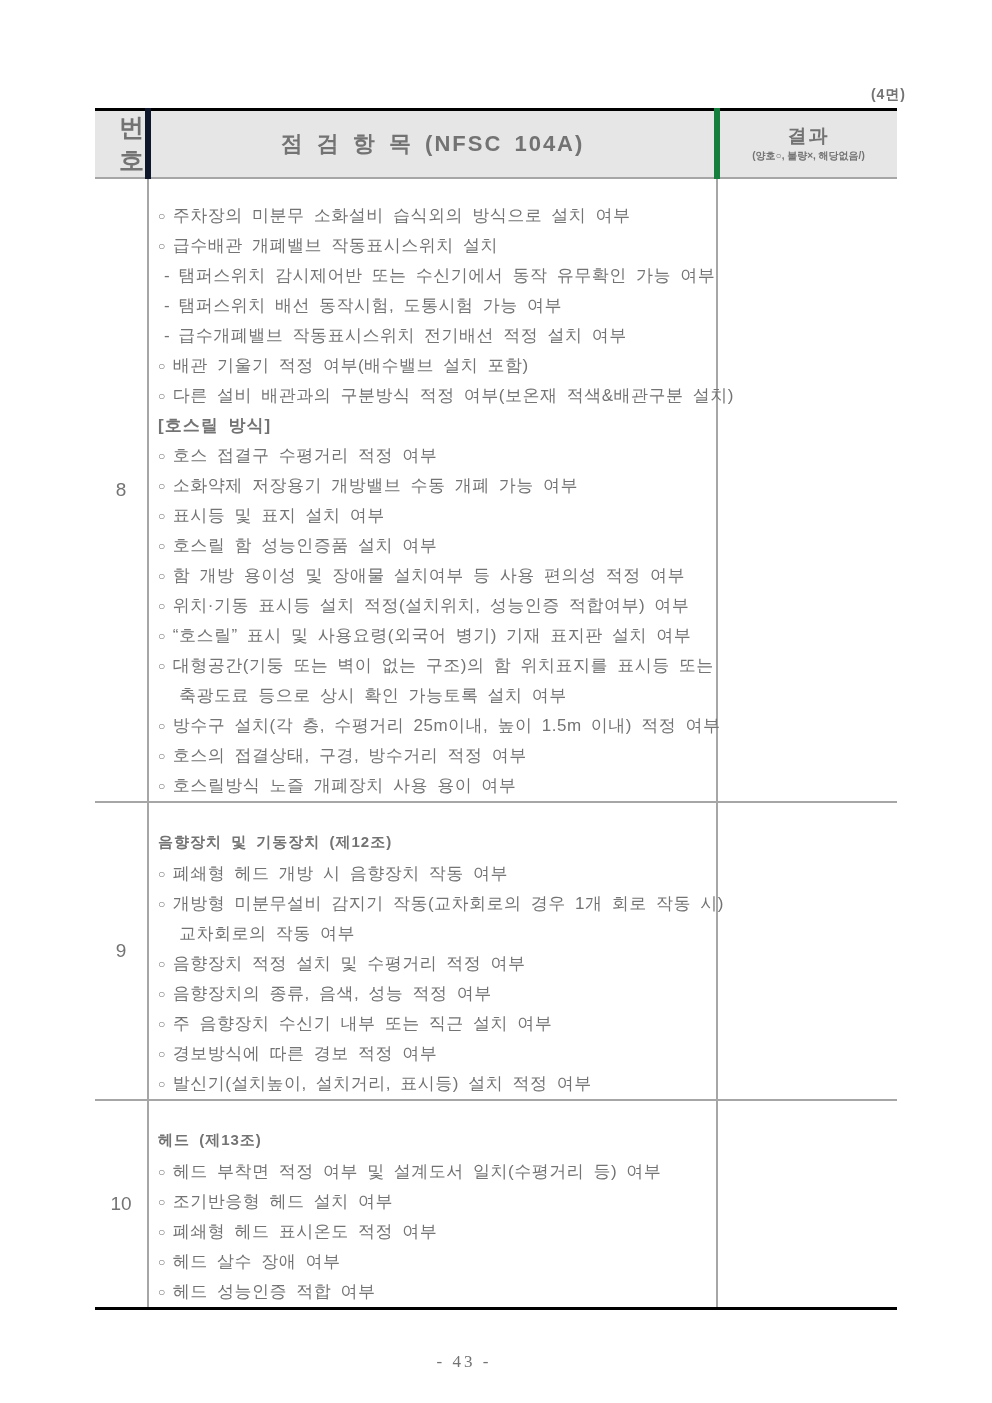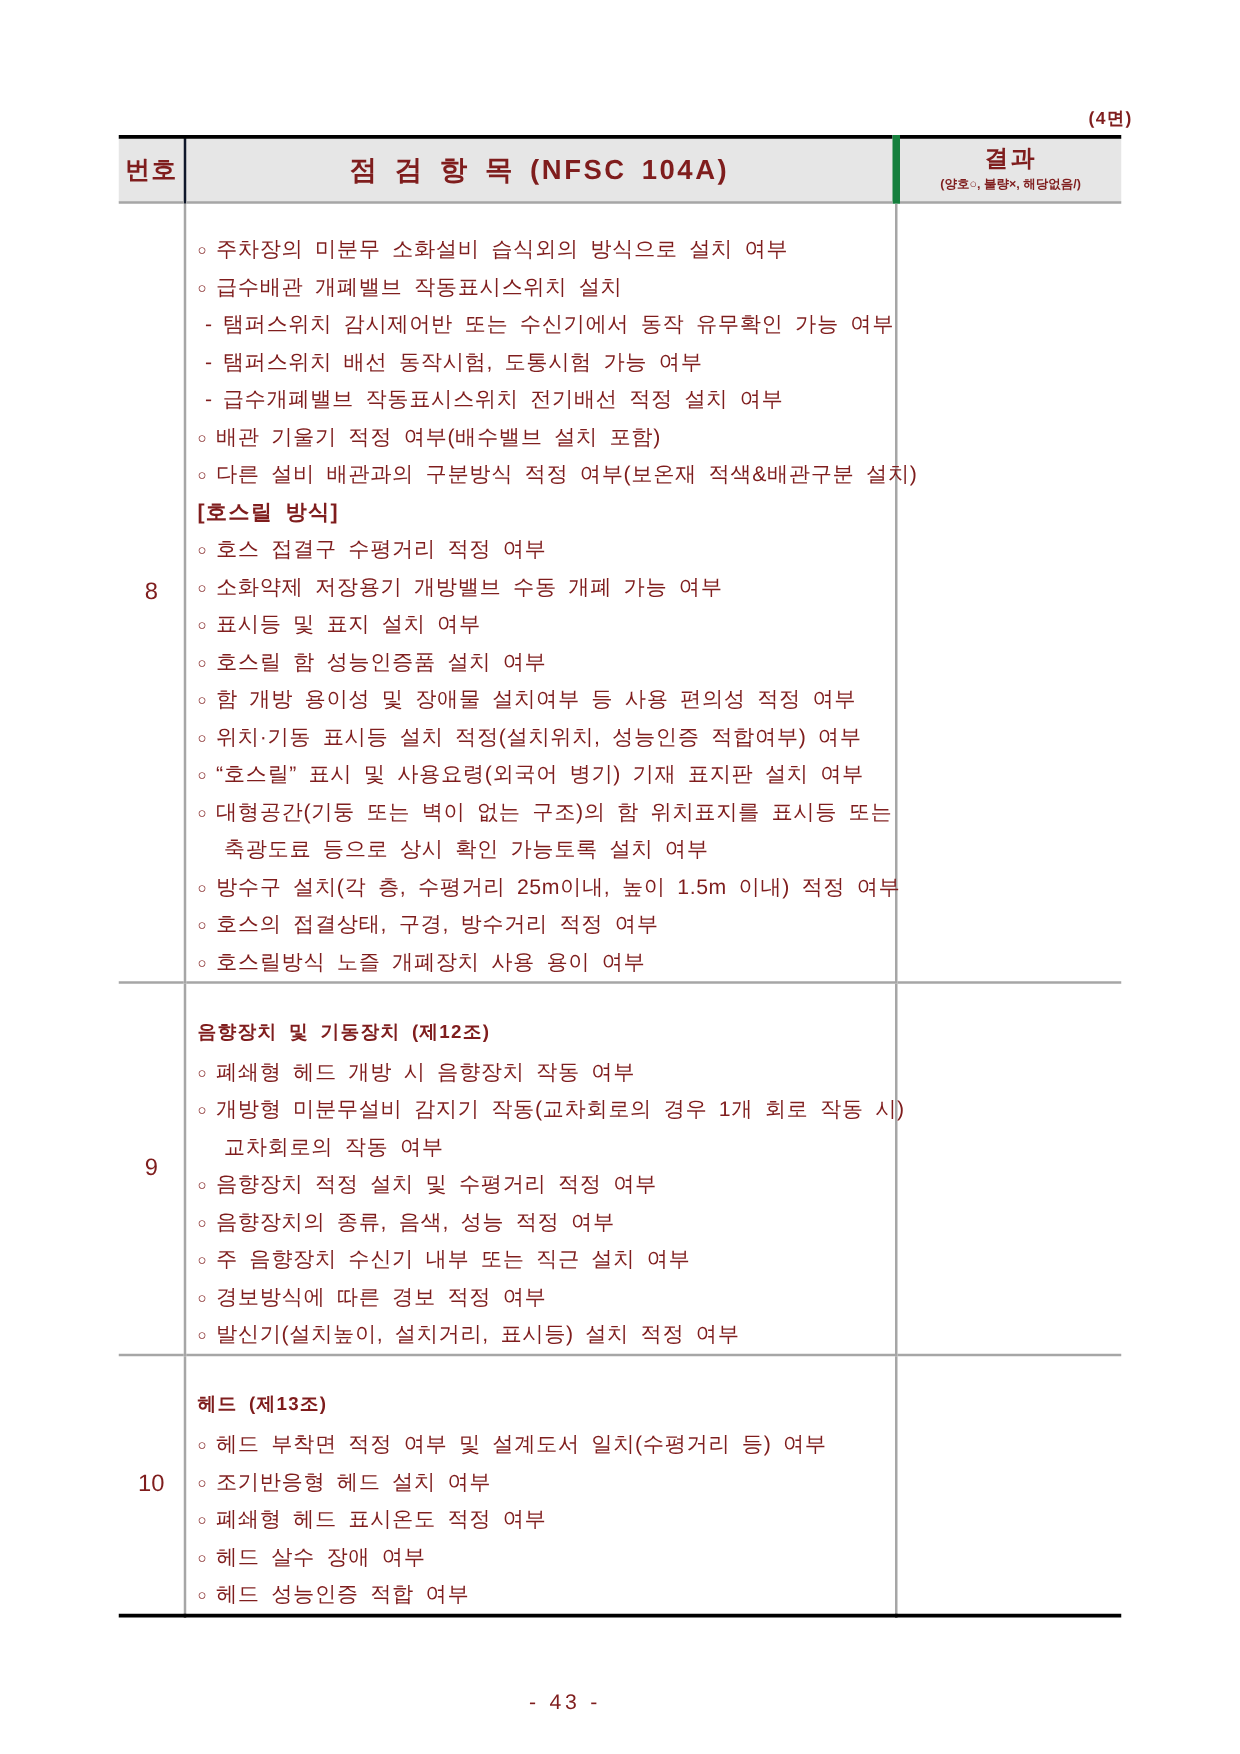--- a/index.html
+++ b/index.html
@@ -3,21 +3,21 @@
 <meta charset="utf-8">
 <style>
   * { margin: 0; padding: 0; box-sizing: border-box; }
   html, body { background: #ffffff; }
   .page {
     position: relative;
     width: 992px;
     height: 1403px;
     background: #ffffff;
     font-family: "Liberation Sans", "DejaVu Sans", sans-serif;
-    color: #7f1d1d;
+    color: #737373;
     overflow: hidden;
   }
   .corner-label {
     position: absolute;
     top: 86px;
     right: 86px;
     font-size: 14px;
     font-weight: bold;
     letter-spacing: 1px;
   }
@@ -30,24 +30,24 @@
     table-layout: fixed;
     border-top: 3px solid #000000;
     border-bottom: 3px solid #000000;
   }
   col.c-no { width: 53px; }
   col.c-item { width: 569px; }
   col.c-result { width: 180px; }
   thead tr { height: 52px; background: #e6e6e6; }
   th { font-weight: bold; vertical-align: middle; padding: 0; }
   .th-no {
-    font-size: 20px;
+    font-size: 25px;
     letter-spacing: 1px;
-    border-right: 2px solid #0f172a;
-    text-align: center;
+    border-right: 6px solid #0f172a;
+    text-align: right;
   }
   .th-item {
     font-size: 22px;
     letter-spacing: 2px;
     word-spacing: 4px;
     border-right: 6px solid #15803d;
     text-align: center;
   }
   .th-result { text-align: center; }
   .result-title { font-size: 19px; letter-spacing: 2px; line-height: 24px; }
@@ -87,24 +87,24 @@
   .line.section { font-weight: bold; letter-spacing: 1px; }
   .line.title {
     font-weight: bold;
     font-size: 15px;
     line-height: 34px;
     letter-spacing: 1px;
   }
   .footer-pagenum {
     position: absolute;
     top: 1352px;
-    left: 0;
+    left: 12px;
     width: 904px;
     text-align: center;
-    font-family: Liberation Sans, sans-serif;
+    font-family: Liberation Serif, serif;
     font-size: 17px;
     letter-spacing: 3px;
   }
   .footer-spec {
     position: absolute;
     top: 1350px;
     left: 566px;
     font-size: 13.5px;
     letter-spacing: 0px;
   }

